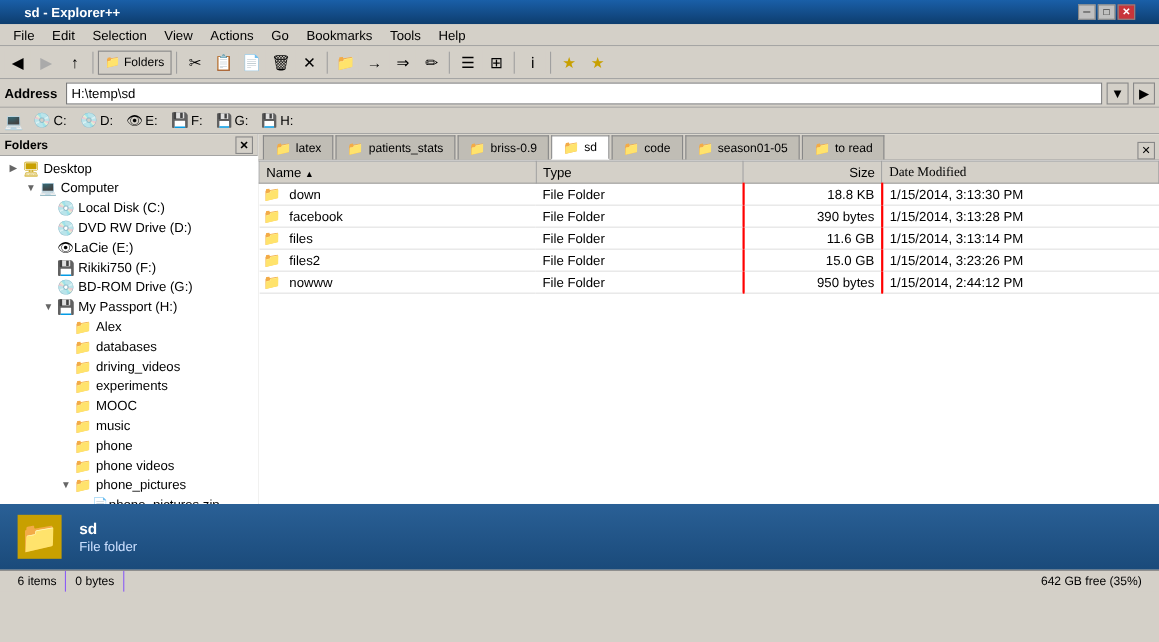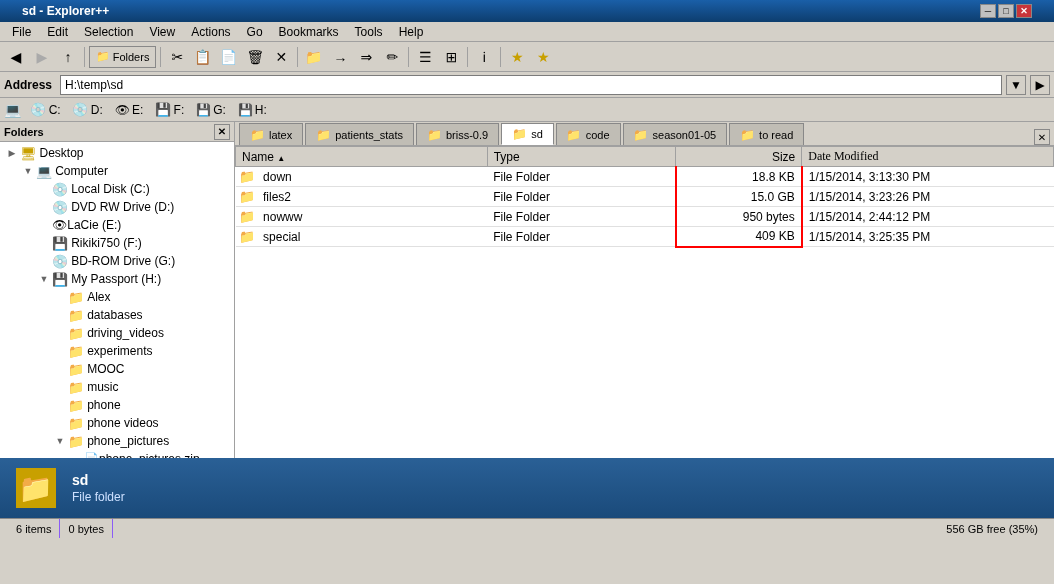--- a/index.html
+++ b/index.html
@@ -566,44 +566,53 @@
       <span style="color:#c8a000;font-size:13px;margin-right:4px;">📁</span>
       <span>down</span>
     </td>
     <td>File Folder</td>
     <td class="size-cell-highlight" style="text-align:right;">18.8 KB</td>
     <td>1/15/2014, 3:13:30 PM</td>
   </tr>
             <tr class="file-row">
     <td>
       <span style="color:#c8a000;font-size:13px;margin-right:4px;">📁</span>
+      <span>facebook</span>
+    </td>
+    <td>File Folder</td>
+    <td class="size-cell-highlight" style="text-align:right;">390 bytes</td>
+    <td>1/15/2014, 3:13:28 PM</td>
+  </tr>
+            <tr class="file-row">
+    <td>
+      <span style="color:#c8a000;font-size:13px;margin-right:4px;">📁</span>
+      <span>files</span>
+    </td>
+    <td>File Folder</td>
+    <td class="size-cell-highlight" style="text-align:right;">11.6 GB</td>
+    <td>1/15/2014, 3:13:14 PM</td>
+  </tr>
+            <tr class="file-row">
+    <td>
+      <span style="color:#c8a000;font-size:13px;margin-right:4px;">📁</span>
       <span>files2</span>
     </td>
     <td>File Folder</td>
     <td class="size-cell-highlight" style="text-align:right;">15.0 GB</td>
     <td>1/15/2014, 3:23:26 PM</td>
   </tr>
             <tr class="file-row">
     <td>
       <span style="color:#c8a000;font-size:13px;margin-right:4px;">📁</span>
       <span>nowww</span>
     </td>
     <td>File Folder</td>
     <td class="size-cell-highlight" style="text-align:right;">950 bytes</td>
     <td>1/15/2014, 2:44:12 PM</td>
   </tr>
-            <tr class="file-row">
-    <td>
-      <span style="color:#c8a000;font-size:13px;margin-right:4px;">📁</span>
-      <span>special</span>
-    </td>
-    <td>File Folder</td>
-    <td class="size-cell-last" style="text-align:right;">409 KB</td>
-    <td>1/15/2014, 3:25:35 PM</td>
-  </tr>
           </tbody>
       </table>
     </div>
   </div>
 </div>
 
 <div id="preview-panel">
   <div id="preview-icon">📁</div>
   <div id="preview-info">
     <span id="preview-name">sd</span>
@@ -612,15 +621,15 @@
 </div>
 
 <div id="status-bar">
   <div class="status-section">
     <span>6 items</span>
   </div>
   <div class="status-section">
     <span>0 bytes</span>
   </div>
   <div class="status-section">
-    <span>556 GB free (35%)</span>
+    <span>642 GB free (35%)</span>
   </div>
 </div>
 
 </body></html>

